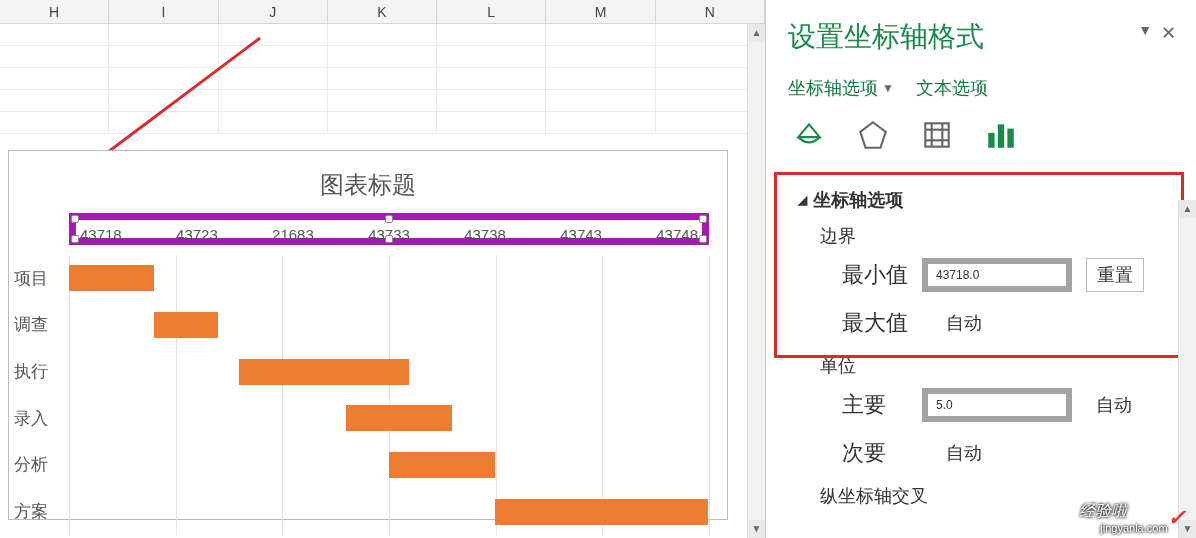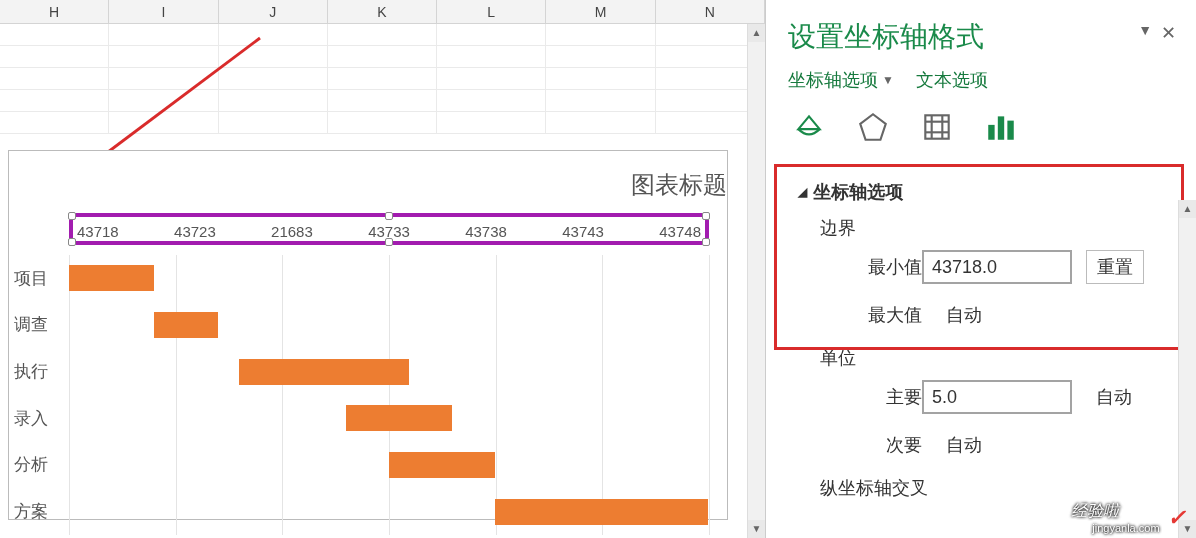--- a/index.html
+++ b/index.html
@@ -58,30 +58,30 @@
   .chart-box {
     position: absolute;
     top: 150px;
     left: 8px;
     width: 720px;
     height: 370px;
     background: #fff;
     border: 1px solid #bbb;
   }
   .chart-title {
-    text-align: right;
+    text-align: center;
     font-size: 24px;
     color: #555;
     padding: 18px 0 12px 0;
   }
   .axis-row {
     position: relative;
     height: 32px;
     margin: 0 18px 0 60px;
-    border: 4px solid #a21caf;
+    border: 7px solid #a21caf;
   }
   .axis-row .handle {
     position: absolute;
     width: 8px; height: 8px;
     background: #fff;
     border: 1px solid #888;
     border-radius: 2px;
   }
   .axis-row .h-tl { top:-5px; left:-5px; }
   .axis-row .h-tr { top:-5px; right:-5px; }
@@ -171,21 +171,21 @@
   .pane {
     width: 430px;
     background: #fff;
     padding: 18px 14px 0 22px;
     position: relative;
   }
   .pane-title {
     font-size: 28px;
     color: #1a8a4a;
     font-weight: 400;
-    margin-bottom: 12px;
+    margin-bottom: 20px;
   }
   .pane-close {
     position: absolute;
     top: 22px; right: 20px;
     font-size: 18px;
     color: #666;
   }
   .pane-dropdown {
     position: absolute;
     top: 22px; right: 44px;
@@ -238,29 +238,28 @@
     margin: 6px 0 10px 0;
   }
   .field-row {
     display: flex;
     align-items: center;
     margin-bottom: 14px;
     padding-left: 22px;
   }
   .field-label {
     width: 80px;
-    font-size: 18px;
+    font-size: 22px;
     color: #333;
-    text-align: right;
   }
   .field-input {
     width: 150px;
     height: 34px;
-    border: 2px solid #a3a3a3;
-    font-size: 18px;
+    border: 6px solid #a3a3a3;
+    font-size: 12px;
     padding: 0 8px;
     color: #333;
   }
   .field-btn {
     margin-left: 14px;
     height: 34px;
     min-width: 56px;
     padding: 0 10px;
     font-size: 18px;
     color: #333;
@@ -285,21 +284,21 @@
   }
   .vscroll-right .down { position:absolute; bottom:0; left:0; right:0; }
   .watermark {
     position: absolute;
     right: 10px;
     bottom: 4px;
     font-size: 16px;
     color: #fff;
     text-shadow: 0 0 3px #000, 0 0 3px #000;
     font-style: italic;
-    display:flex; align-items:center; gap:8px;justify-content:flex-end;
+    display:flex; align-items:center; gap:0;justify-content:flex-end;
   }
   .watermark .check { color:#e53935; font-size:22px; font-weight:bold; text-shadow:none; }
   .watermark .sub { font-size:11px; display:block; color:#fff; font-style:normal;padding-left:21px; }
 </style>
 </head>
 <body>
 
 <div class="main">
 
   <div class="sheet-area">

